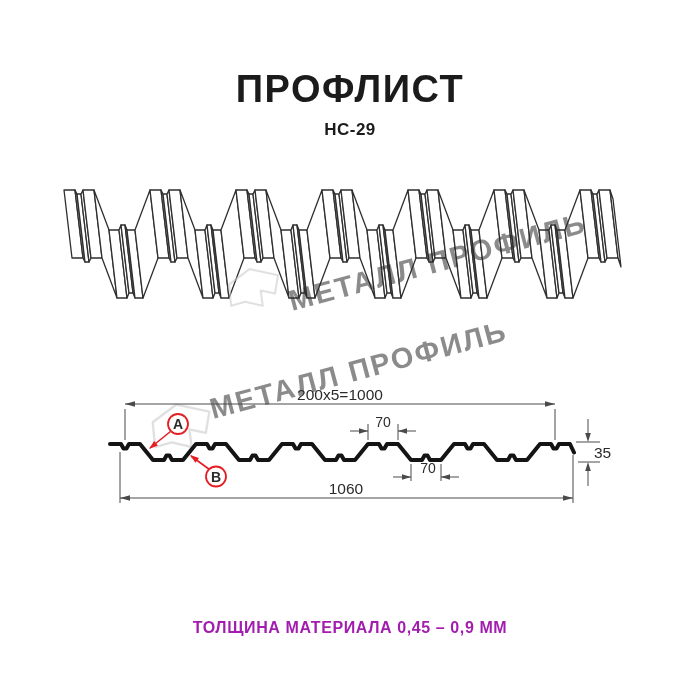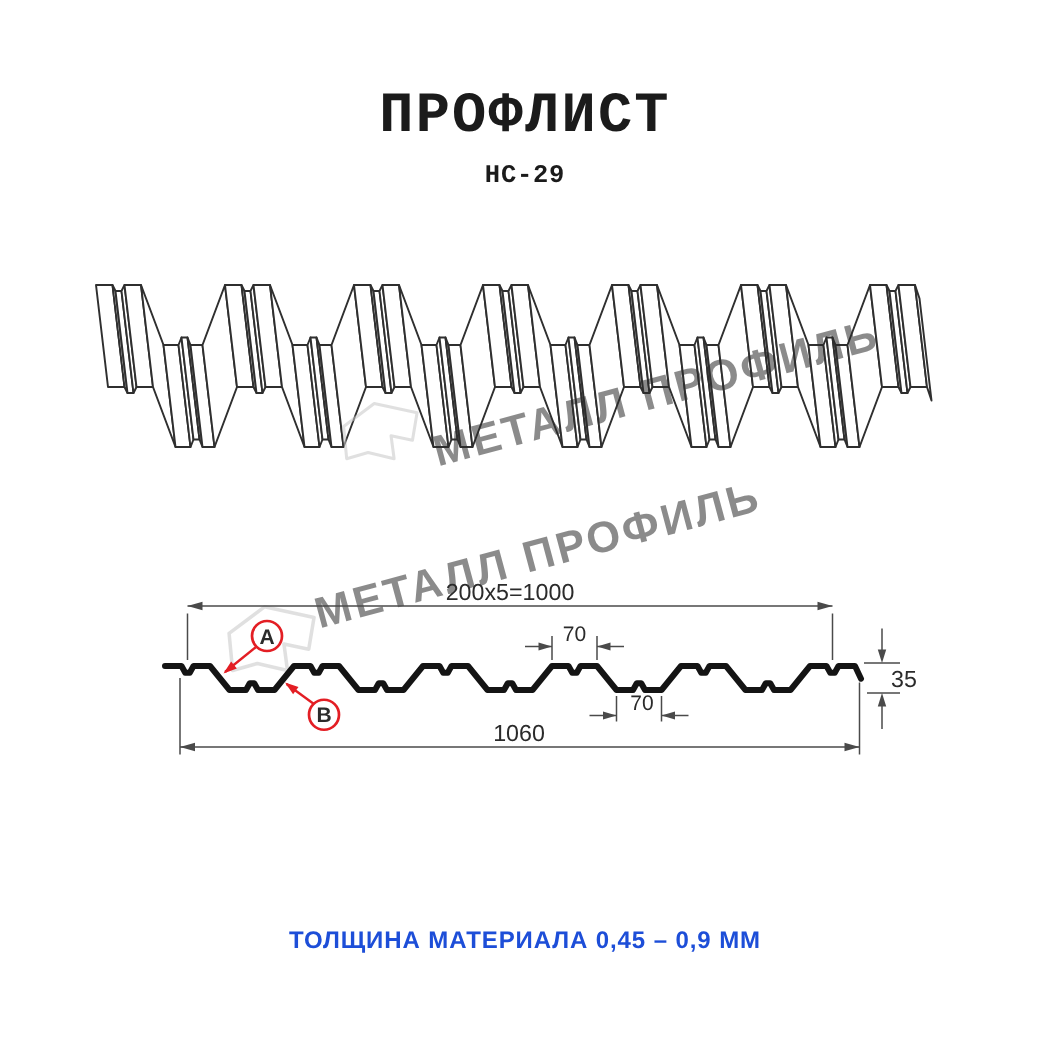--- a/index.html
+++ b/index.html
@@ -1,22 +1,22 @@
 <!DOCTYPE html>
 <html><head>
 <meta charset="utf-8">
 <style>
   html,body{margin:0;padding:0;background:#ffffff;}
   .page{position:relative;width:700px;height:700px;background:#fff;overflow:hidden;
         font-family:"Liberation Sans",sans-serif;}
-  .header{position:absolute;top:56px;left:0;width:700px;text-align:center;font-family:Liberation Mono, monospace;}
+  .header{position:absolute;top:68px;left:0;width:700px;text-align:center;}
   .header h1{margin:0;font-size:38px;font-weight:800;letter-spacing:1.5px;color:#1b1b1b;}
   .subtitle{margin-top:9px;font-size:17px;font-weight:700;letter-spacing:.5px;color:#1b1b1b;}
   .footer{position:absolute;top:619px;left:0;width:700px;text-align:center;
-          font-size:16px;font-weight:700;letter-spacing:.6px;color:#1d4ed8;}
+          font-size:16px;font-weight:700;letter-spacing:.6px;color:#a21caf;}
   .drawing{position:absolute;left:0;top:0;}
   svg text{font-family:"Liberation Sans",sans-serif;fill:#2b2b2b;}
   .dimline{stroke:#4a4a4a;stroke-width:1;fill:none;}
   .dimarrow{fill:#4a4a4a;stroke:none;}
   .dimtext{font-size:15.5px;}
   .dimtext-small{font-size:14px;}
   #g3d polygon{fill:#ffffff;stroke:#2f2f2f;stroke-width:1.3;stroke-linejoin:round;}
   .profile2d{fill:none;stroke:#141414;stroke-width:4;stroke-linejoin:round;stroke-linecap:round;}
   .wm-text{font-size:29px;font-weight:700;letter-spacing:2px;fill-opacity:.55;}
   .wm-logo{fill:none;stroke-width:2;stroke-opacity:.55;stroke-linejoin:round;}

